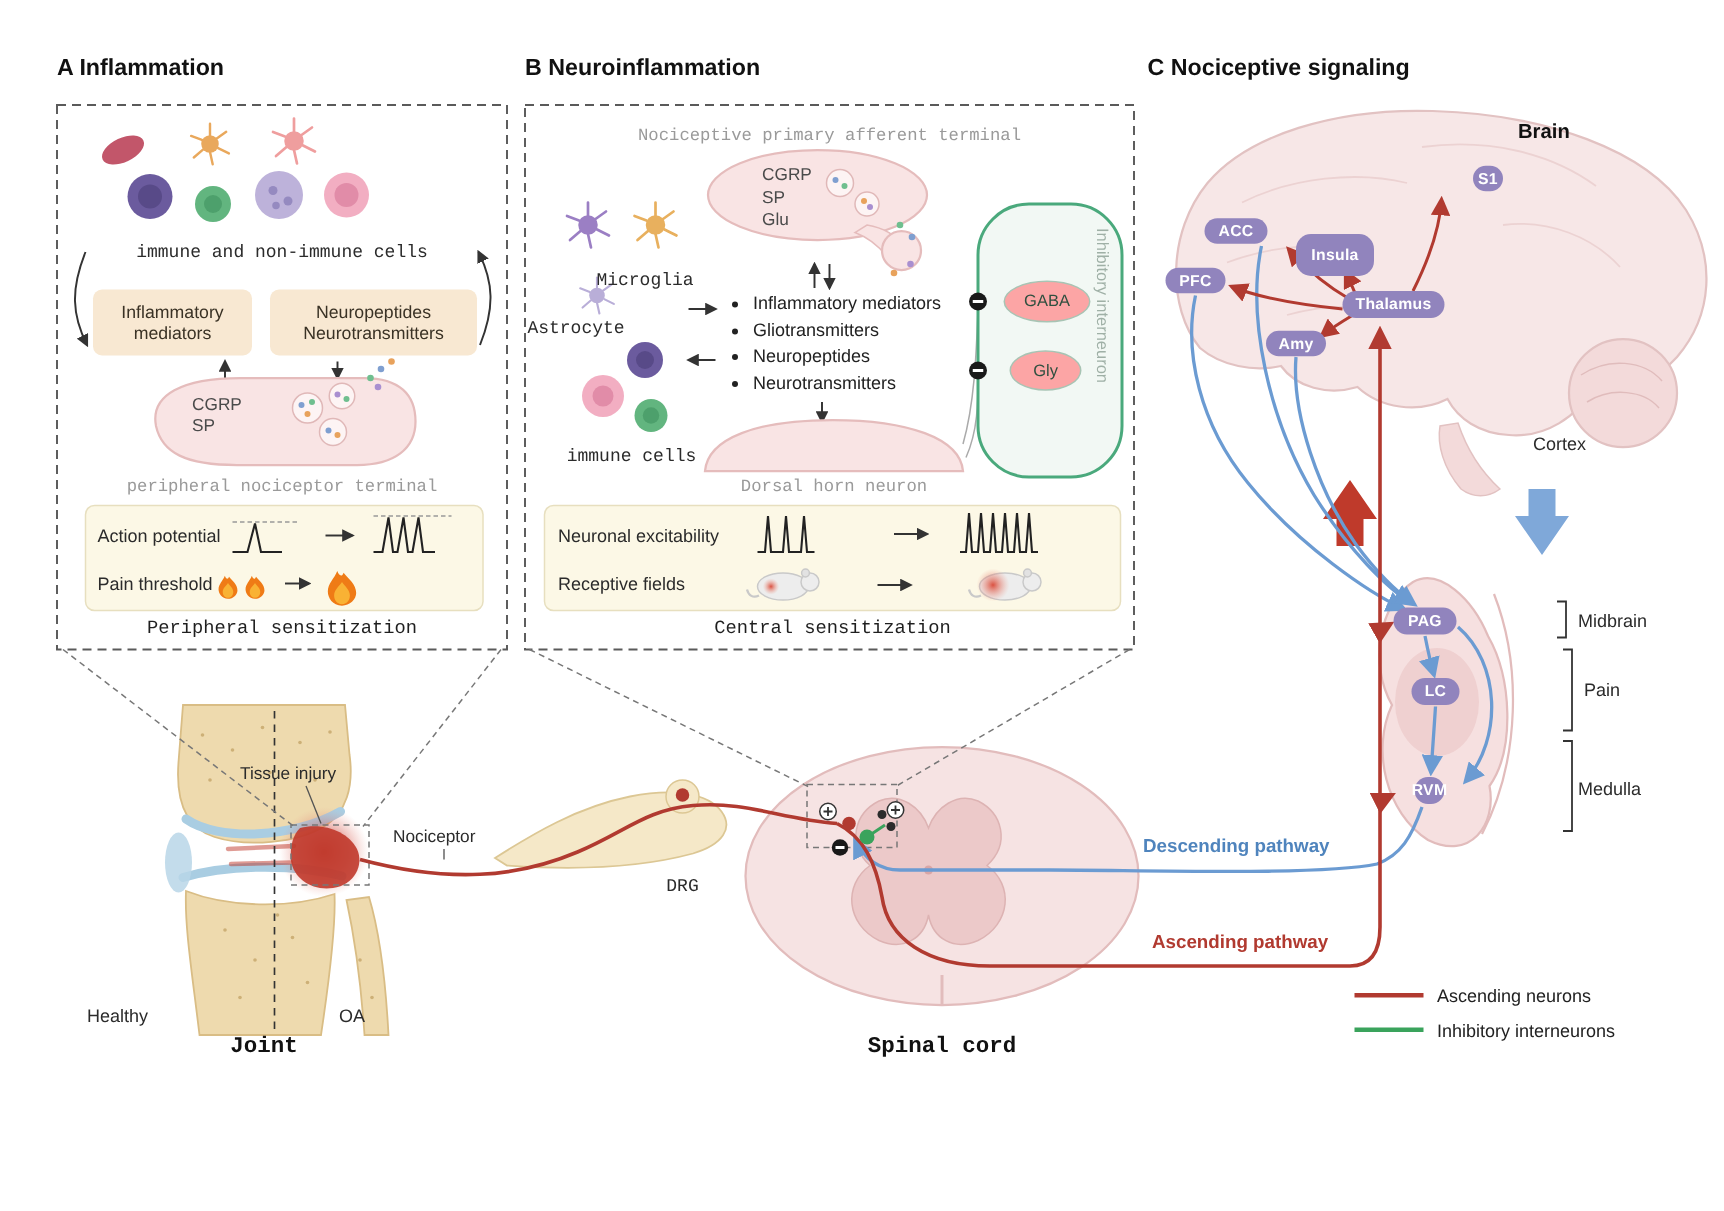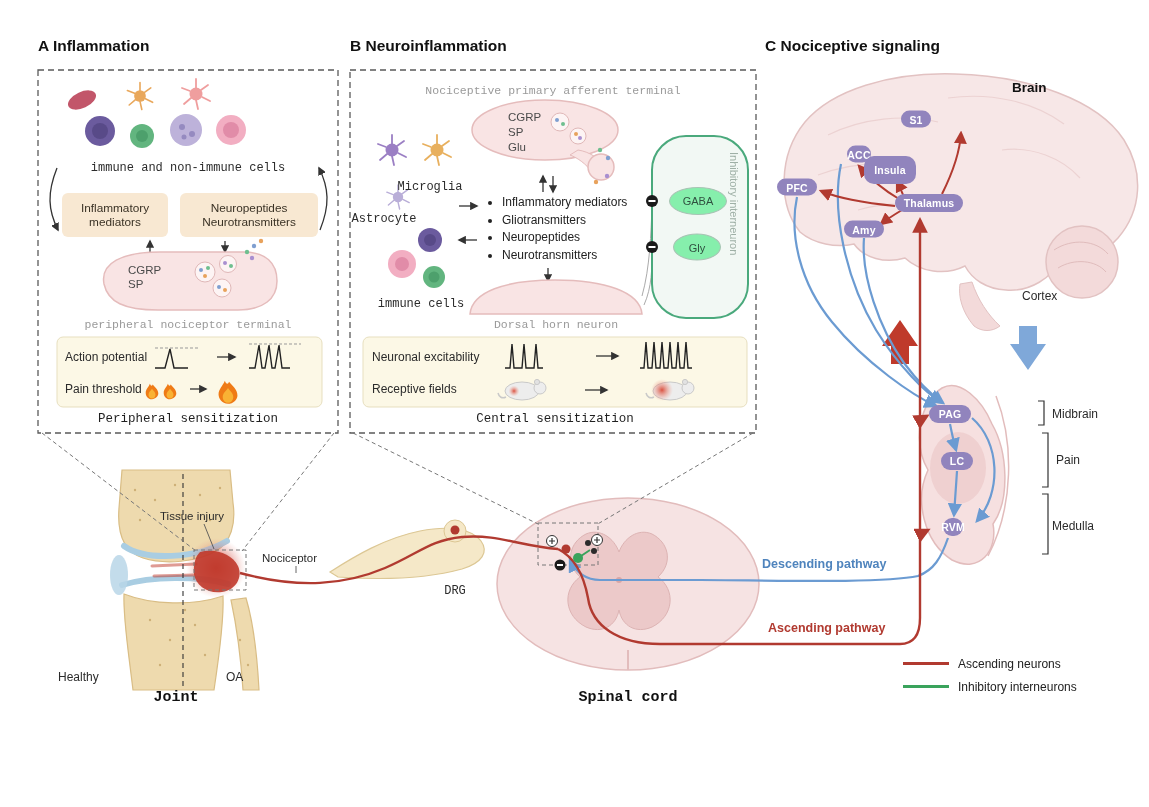--- a/index.html
+++ b/index.html
@@ -11,21 +11,21 @@
   .ttl{font-weight:700;font-size:15.5px;color:#111;}
   .gray{color:#9a9a9a;font-size:11.5px;}
   .cap{font-size:12.5px;color:#1f1f1f;}
   .bold{font-weight:700;font-size:15px;color:#111;}
   .blue{color:#4f84bd;font-weight:700;font-size:12.5px;}
   .red{color:#b13a30;font-weight:700;font-size:12.5px;}
   .boxtxt{position:absolute;display:flex;flex-direction:column;align-items:center;justify-content:center;
           text-align:center;font-size:11.8px;color:#3a3225;}
   .node{position:absolute;transform:translate(-50%,-50%);background:#9184bd;color:#fff;border-radius:10px;
         display:flex;align-items:center;justify-content:center;font-size:10.5px;font-weight:600;letter-spacing:.2px;}
-  .ellipse{position:absolute;transform:translate(-50%,-50%);background:#86efac;border:1px solid #a8c4b4;
+  .ellipse{position:absolute;transform:translate(-50%,-50%);background:#fca5a5;border:1px solid #a8c4b4;
            border-radius:50%;display:flex;align-items:center;justify-content:center;font-size:11px;color:#2f4f3f;}
   .vtext{position:absolute;writing-mode:vertical-rl;color:#9fb0a6;font-size:11px;display:flex;align-items:center;}
   ul.blts{position:absolute;left:487px;top:194px;margin:0;padding-left:15px;font-size:12px;color:#222;}
   ul.blts li{line-height:17.5px;}
   .legend{position:absolute;left:903px;top:652px;}
   .lrow{display:flex;align-items:center;height:23px;gap:9px;}
   .sw{width:46px;height:2.6px;}
   .ltxt{font-size:12px;color:#222;}
   .twolines span{display:block;}
   .small{font-size:11.5px;}
@@ -344,22 +344,22 @@
 <div class="vtext" style="left:728px;top:152px;height:156px">Inhibitory interneuron</div>
 <div class="lbl gray ctr" style="left:556px;top:318px">Dorsal horn neuron</div>
 <div class="lbl" style="left:372px;top:350px">Neuronal excitability</div>
 <div class="lbl" style="left:372px;top:382px">Receptive fields</div>
 <div class="lbl cap ctr" style="left:555px;top:412px">Central sensitization</div>
 
 <div class="lbl ttl" style="left:765px;top:36px">C Nociceptive signaling</div>
 <div class="lbl bold" style="left:1012px;top:80px;font-size:13.5px">Brain</div>
 <div class="lbl" style="left:1022px;top:289px">Cortex</div>
 
-<div class="node" style="left:916px;top:119px;width:30px;height:17px">S1</div>
-<div class="node" style="left:859px;top:154px;width:24px;height:17px">ACC</div>
+<div class="node" style="left:992px;top:119px;width:20px;height:17px">S1</div>
+<div class="node" style="left:824px;top:154px;width:42px;height:17px">ACC</div>
 <div class="node" style="left:890px;top:170px;width:52px;height:28px">Insula</div>
 <div class="node" style="left:797px;top:187px;width:40px;height:17px">PFC</div>
 <div class="node" style="left:929px;top:203px;width:68px;height:18px">Thalamus</div>
 <div class="node" style="left:864px;top:229px;width:40px;height:17px">Amy</div>
 <div class="node" style="left:950px;top:414px;width:42px;height:18px">PAG</div>
 <div class="node" style="left:957px;top:461px;width:32px;height:18px">LC</div>
 <div class="node" style="left:953px;top:527px;width:20px;height:18px">RVM</div>
 
 <div class="lbl" style="left:1052px;top:407px">Midbrain</div>
 <div class="lbl" style="left:1056px;top:453px">Pain</div>

